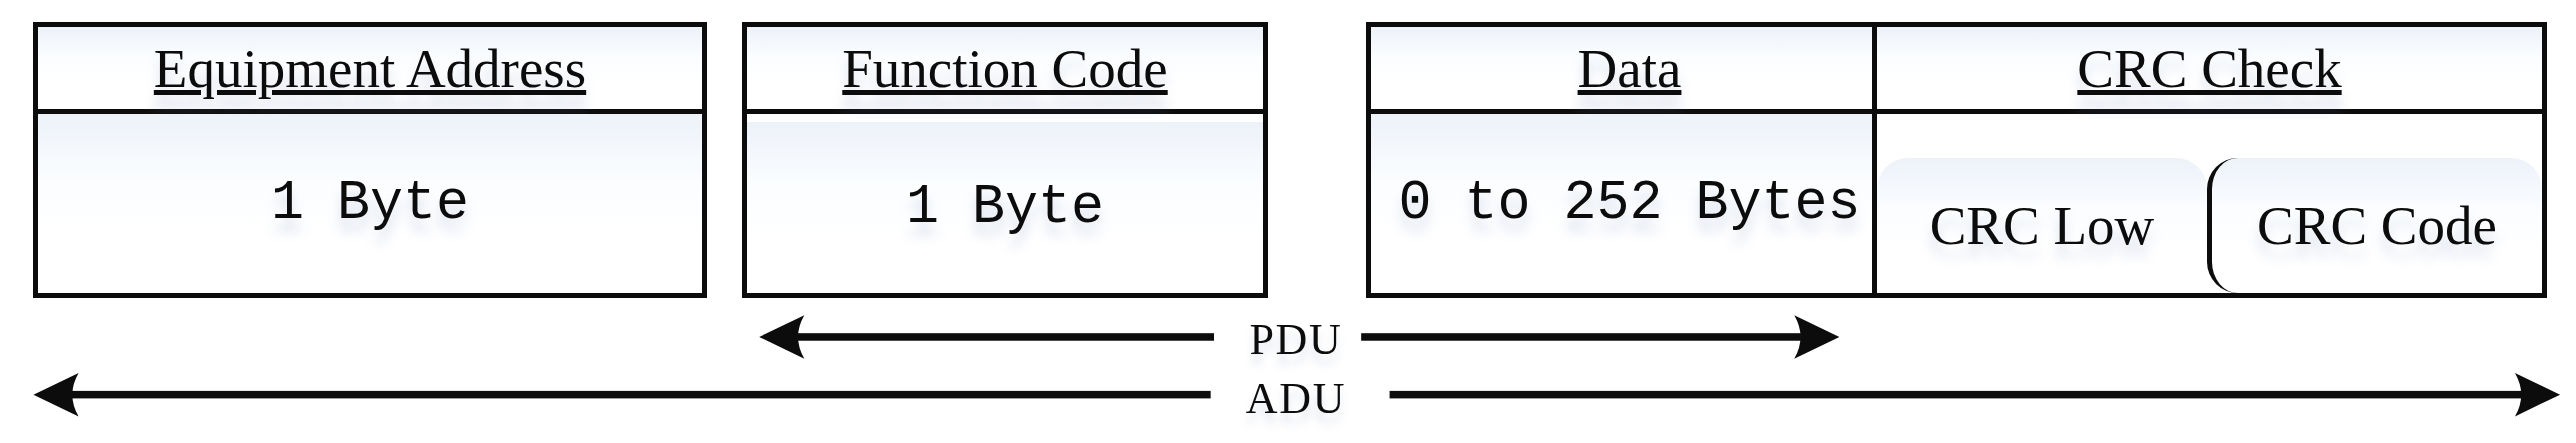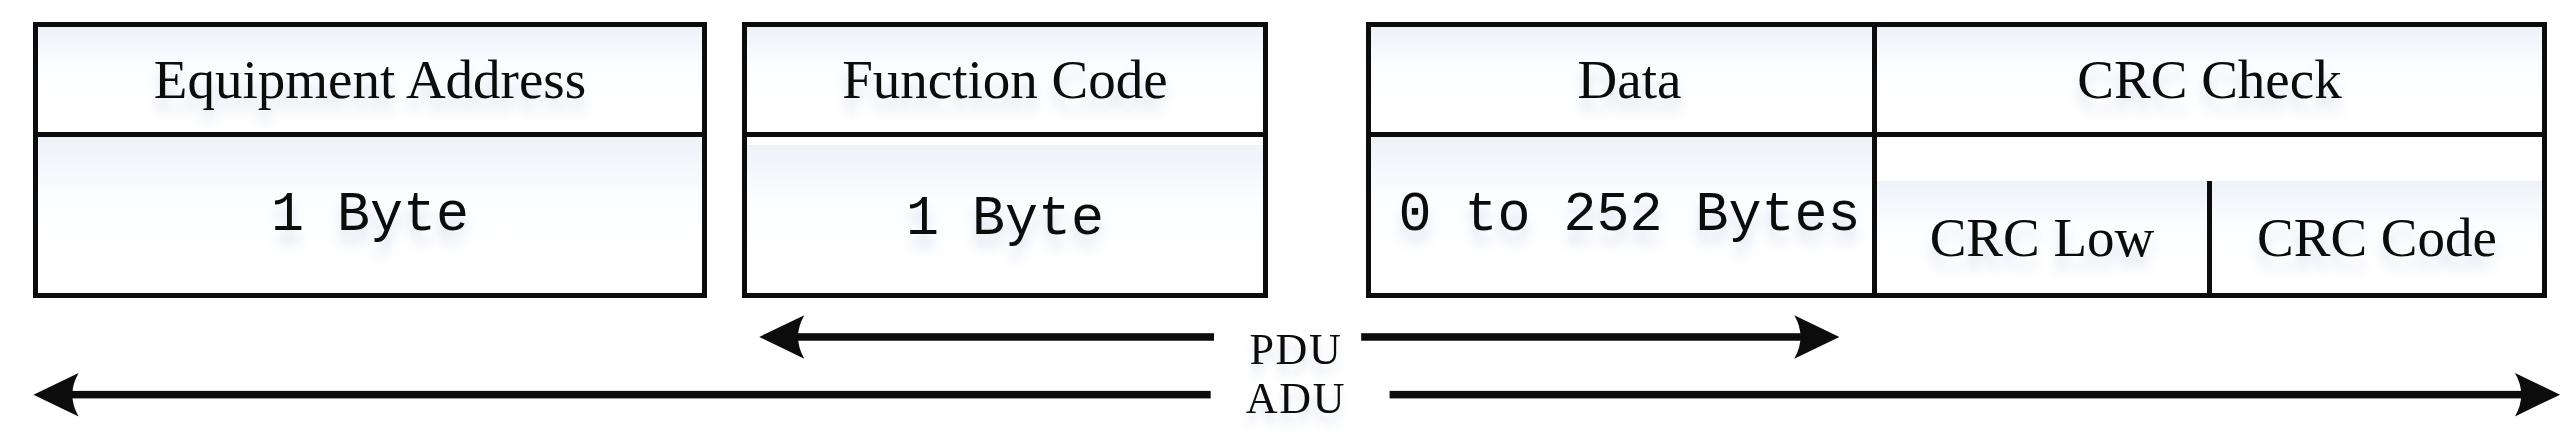--- a/index.html
+++ b/index.html
@@ -32,56 +32,57 @@
     align-items: center;
     justify-content: center;
     box-sizing: border-box;
     background: linear-gradient(180deg, #edf2f9 0%, #fbfdff 38%, #ffffff 70%);
     font-size: 55px;
     line-height: 1;
     white-space: nowrap;
     text-shadow: 0 13.4px 11.7px rgba(125, 145, 185, 0.28);
   }
   .header-row {
-    height: 110px;
+    height: 87px;
     border-bottom: 5.9px solid #0c0c0c;
     flex: none;
+    text-decoration: underline;
   }
   .body-row { flex: 1; font-family: Liberation Mono, monospace; }
   .mid-row {
     height: 89px;
     border-bottom: 5.9px solid #0c0c0c;
     flex: none;
   }
   .split-row {
     flex: 1;
     display: flex;
     flex-direction: row;
     align-items: stretch;
   }
-  .split-cell { flex: 1; }
+  .split-cell { flex: 1; border-radius: 31px; }
   .split-cell.right { border-left: 5.9px solid #0c0c0c; }
 
   .arrow-layer {
     position: absolute;
     left: 0; top: 0;
     width: 2576px;
     height: 444px;
     pointer-events: none;
   }
   .span-label {
     position: absolute;
     transform: translate(-50%, -50%);
     font-size: 44px;
     line-height: 1;
     letter-spacing: 1.7px;
     background: transparent;
     text-shadow: 0 10px 8.4px rgba(125, 145, 185, 0.25);
   }
-  .pdu-label { left: 1296px; top: 340px; margin-top: 10px; }
+  .pdu-label { left: 1296px; top: 340px; }
   .adu-label { left: 1296px; top: 399px; text-align: center; }
 </style>
 </head>
 <body>
 
 <div class="canvas">
 
   <div class="frame-box box-1">
     <div class="cell header-row">Equipment Address</div>
     <div class="cell body-row">1 Byte</div>

